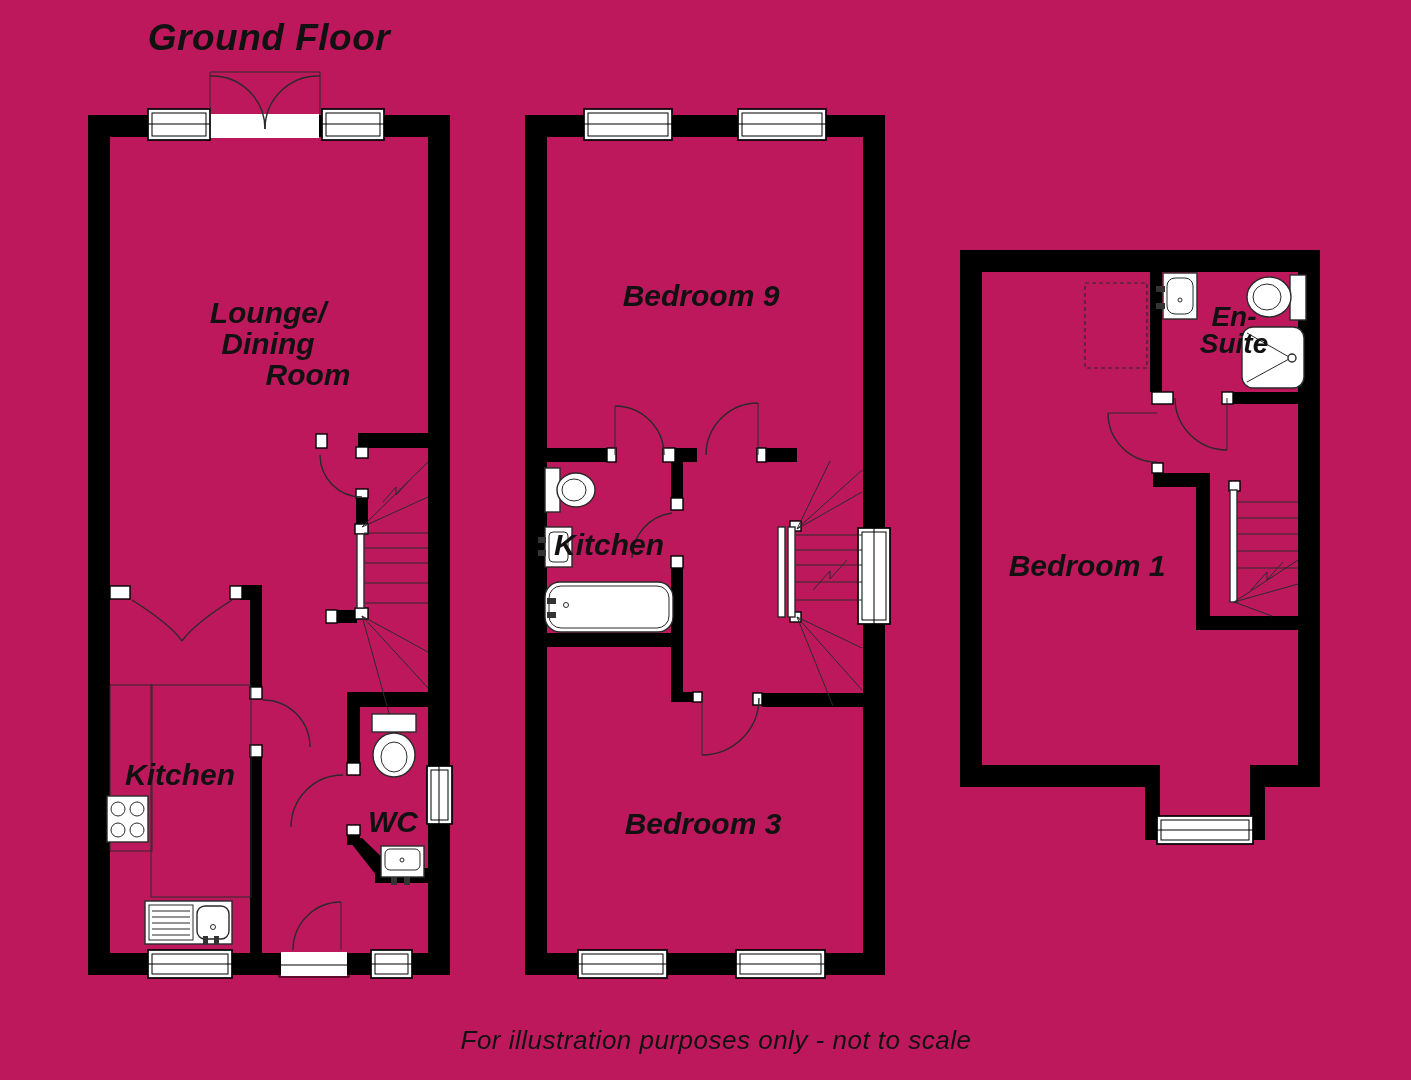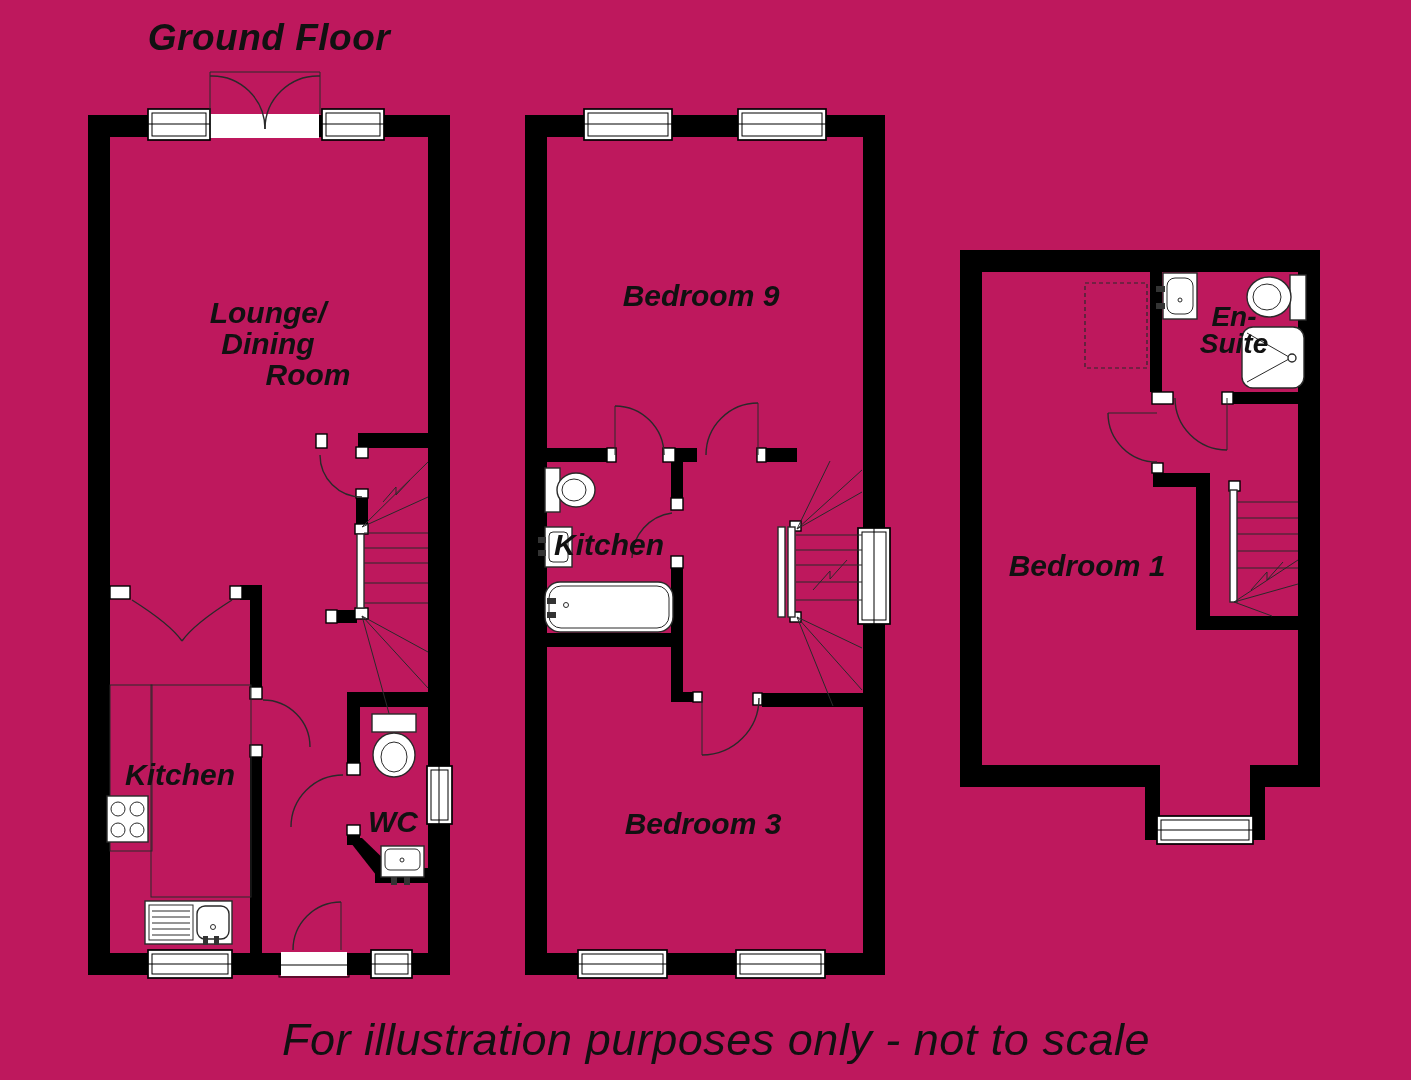--- a/index.html
+++ b/index.html
@@ -17,21 +17,21 @@
   .thin{fill:none;stroke:#2a2a2a;stroke-width:1.4;}
   .thin2{fill:none;stroke:#2a2a2a;stroke-width:1;}
   .fix{fill:#fff;stroke:#2a2a2a;stroke-width:1.4;}
   .tap{fill:#333;stroke:none;}
   .dash{fill:none;stroke:#2a2a2a;stroke-width:1.2;stroke-dasharray:4 3;}
   
   .lbl{position:absolute;transform:translate(-50%,-50%);white-space:nowrap;}
   .floor-title{font-size:37px;font-weight:bold;letter-spacing:0.5px;}
   .room{font-size:30px;font-weight:bold;}
   .room-sm{font-size:28px;font-weight:bold;}
-  .disclaimer{font-size:45px;font-weight:normal;letter-spacing:0.5px;}
+  .disclaimer{font-size:26px;font-weight:normal;letter-spacing:0.5px;}
 </style>
 </head>
 <body>
 
 <div class="stage">
 
   <svg class="plan-svg" width="1411" height="1080" viewBox="0 0 1411 1080">
 
     <g>
 

